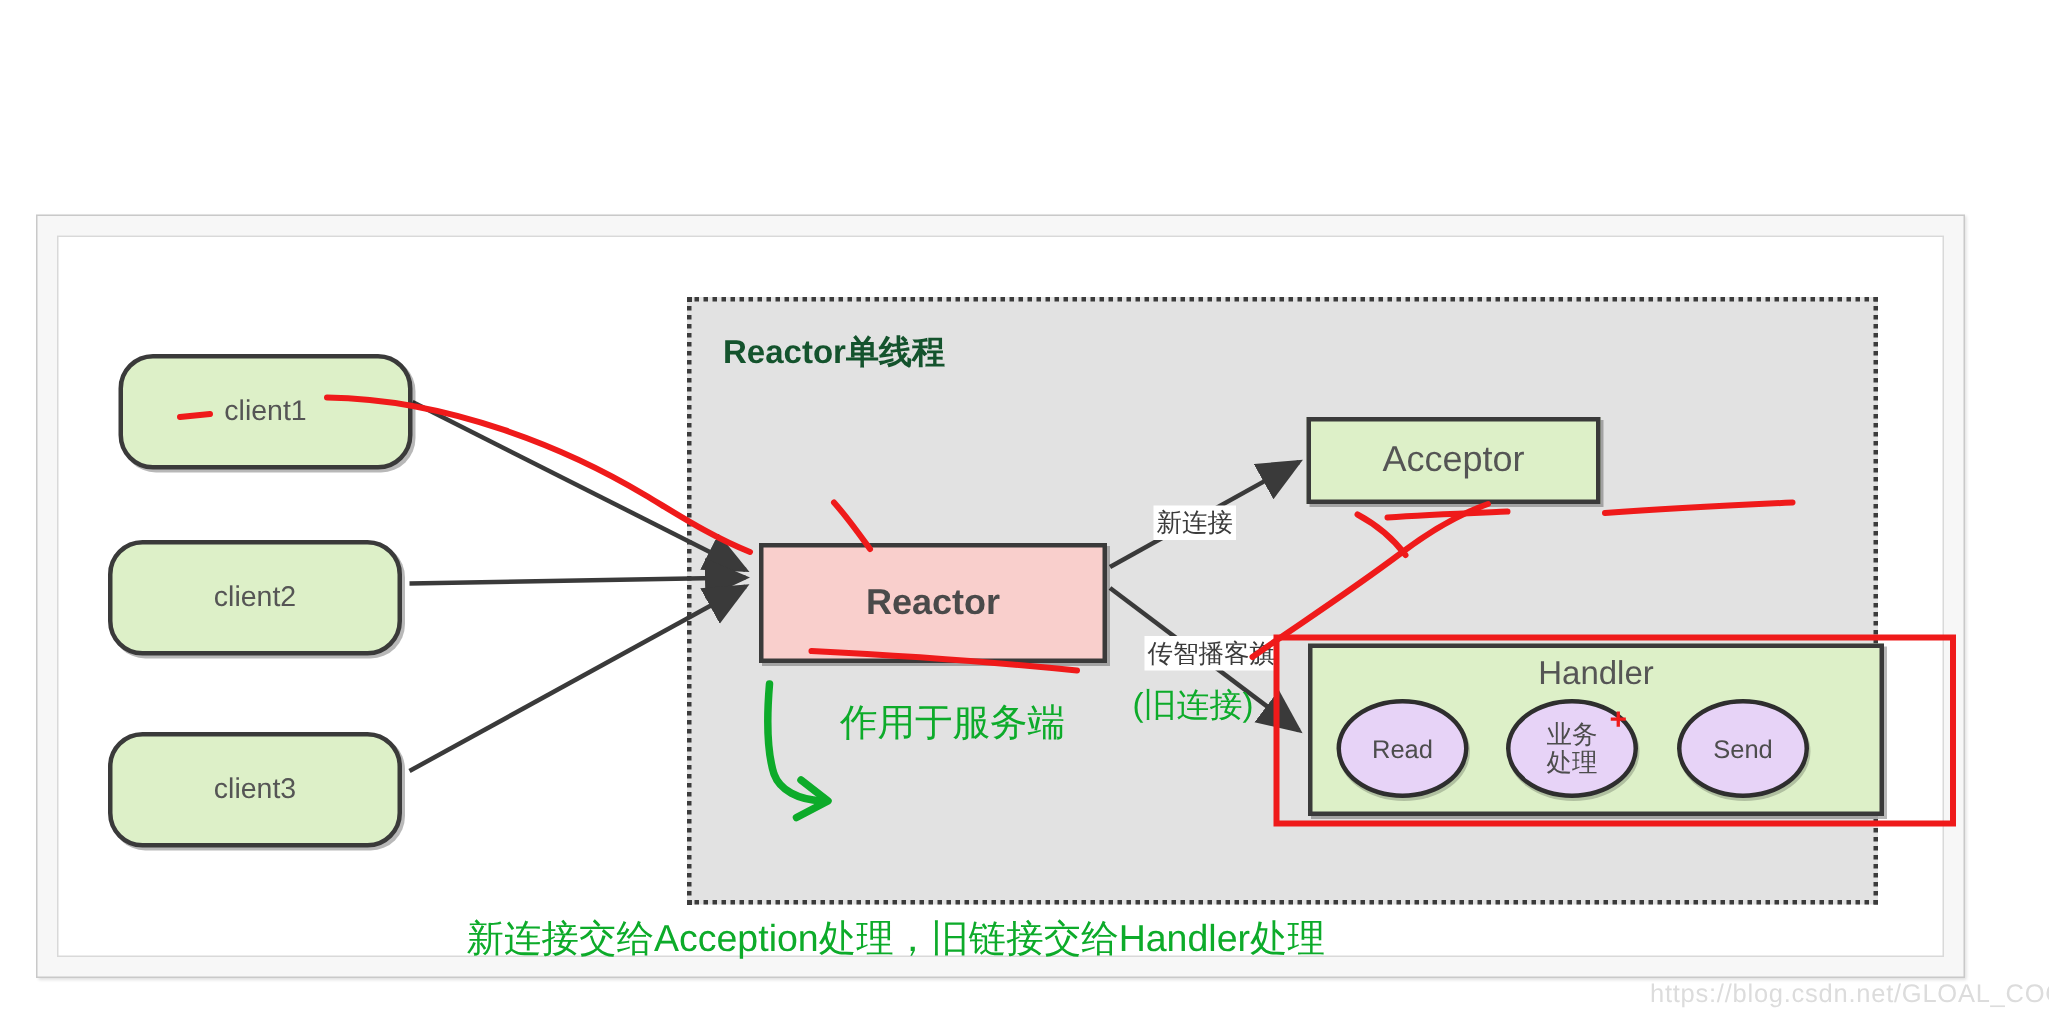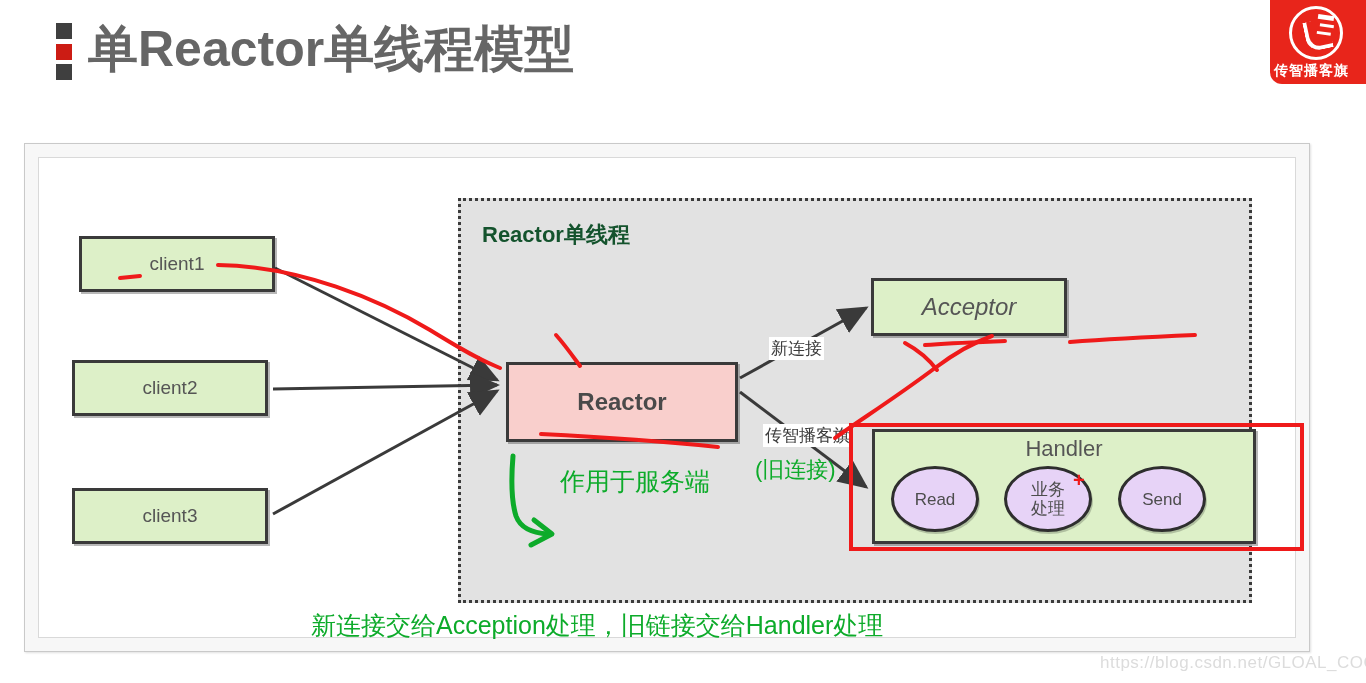--- a/index.html
+++ b/index.html
@@ -133,39 +133,38 @@
     display: flex;
     align-items: center;
     justify-content: center;
     color: #555555;
     background: #ddf0c8;
     box-shadow: 2px 2px 0 rgba(0,0,0,.28);
   }
   .node.green { background: #ddf0c8; }
   .node.pink  { background: #f9cfcc; margin-top: 18px; }
 
-  .client-node { width: 196px; height: 56px; font-size: 19px; }
+  .client-node { width: 196px; height: 77px; font-size: 19px; border-radius: 23px; }
   #client1 { left: 79px; top: 236px; }
   #client2 { left: 72px; top: 360px; }
   #client3 { left: 72px; top: 488px; }
 
   #reactor-node {
     left: 506px; top: 344px;
     width: 232px; height: 80px;
     font-size: 24px;
     font-weight: bold;
     color: #4a4a4a;
   }
 
   #acceptor-node {
     left: 871px; top: 278px;
     width: 196px; height: 58px;
     font-size: 24px;
     color: #555555;
-    font-style: italic;
   }
 
   
   #handler-node {
     left: 872px; top: 429px;
     width: 384px; height: 115px;
     display: block;
     background: #ddf0c8;
   }
   .handler-title {
@@ -240,33 +239,20 @@
     color: #dcdcdc;
     white-space: nowrap;
     letter-spacing: .5px;
   }
 </style>
 </head>
 <body>
 
 <div id="page">
 
-  <div class="header">
-    <div class="title-bullet">
-      <i></i>
-      <i class="mid"></i>
-      <i></i>
-    </div>
-    <div class="page-title">单Reactor单线程模型</div>
-
-    <div class="brand-badge">
-      <div class="mark"></div>
-      <div class="brand-text">传智播客旗</div>
-    </div>
-  </div>
 
   <div class="outer-frame"></div>
   <div class="inner-frame"></div>
 
   <div class="dotted-box"></div>
   <div class="dotted-label">Reactor单线程</div>
 
   <svg class="overlay" viewBox="0 0 1366 683">
     <defs>
       <marker id="arrowDark" markerWidth="12" markerHeight="12" refX="9" refY="4.5" orient="auto">

